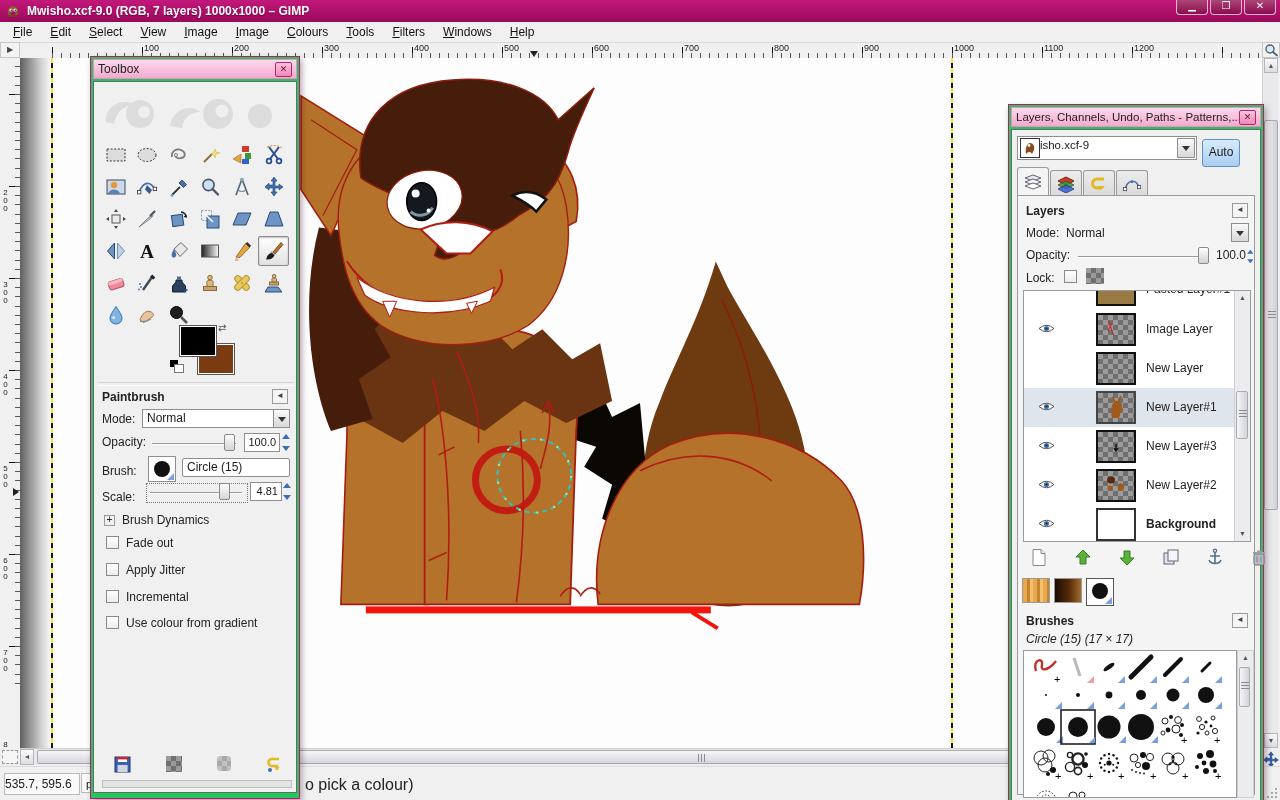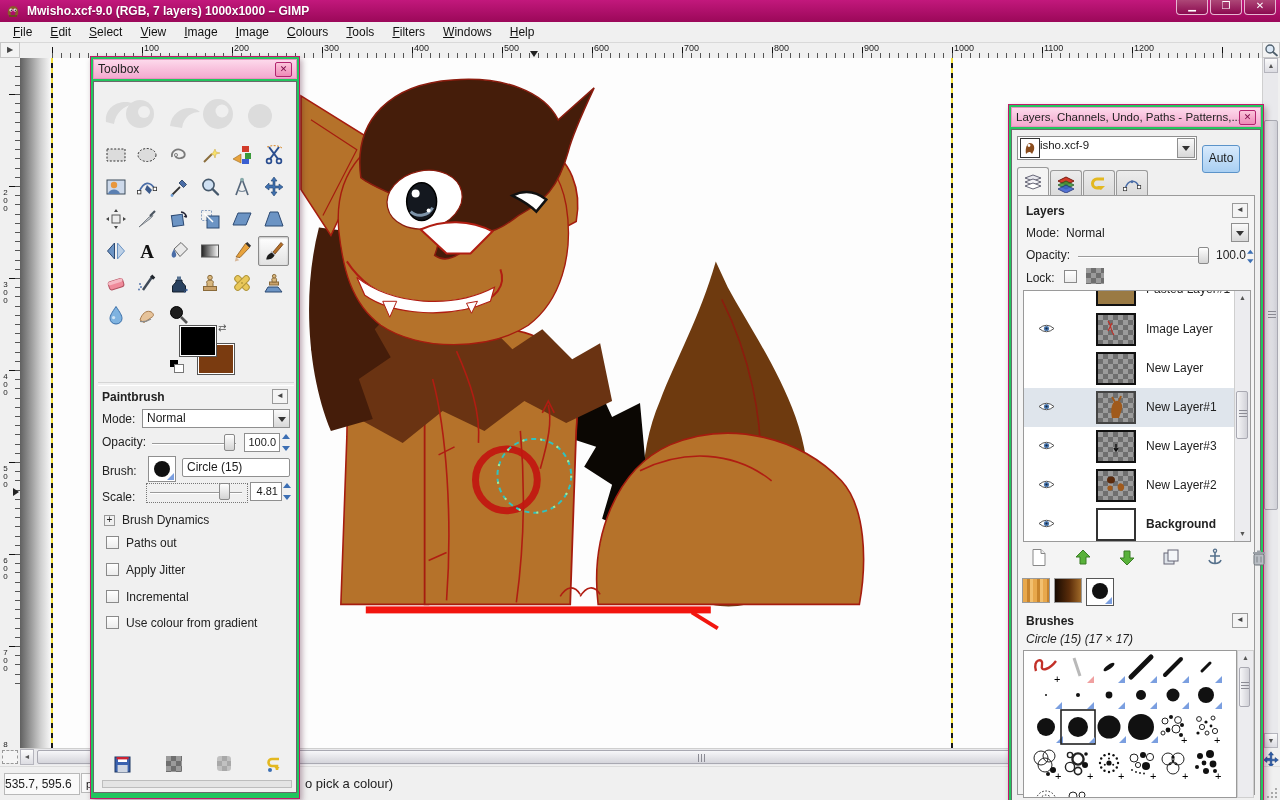--- a/index.html
+++ b/index.html
@@ -45,21 +45,21 @@
   .grip-h{position:absolute;left:3px;width:8px;height:8px;background:repeating-linear-gradient(180deg,#8b8b94 0 1px,transparent 1px 3px);}
   .hscroll{left:20px;top:748px;width:1242px;height:17px;background:#e9e9ec;border-top:1px solid #cfcfcf;box-sizing:border-box;}
   .hthumb{position:absolute;left:17px;top:1px;width:1222px;height:14px;background:linear-gradient(#f7f7f9,#d5d5db);border:1px solid #a9a9b2;border-radius:2px;box-sizing:border-box;}
   .grip-v{position:absolute;top:3px;width:9px;height:8px;background:repeating-linear-gradient(90deg,#8b8b94 0 1px,transparent 1px 3px);}
   .navcross{left:1262px;top:750px;width:18px;height:20px;}
 
   
   .statusbar{left:0;top:766px;width:1280px;height:34px;background:#f0f0f0;border-top:1px solid #dcdcdc;}
   .pos-box{position:absolute;left:4px;top:6px;width:74px;height:20px;background:#fafafa;border:1px solid #b9b9b9;font-size:12px;line-height:20px;}
   .unit-box{position:absolute;left:81px;top:6px;width:28px;height:20px;background:#fafafa;border:1px solid #b9b9b9;font-size:11px;line-height:20px;padding-left:4px;box-sizing:border-box;}
-  .status-msg{position:absolute;left:305px;top:9px;font-size:13px;color:#222;}
+  .status-msg{position:absolute;left:305px;top:9px;font-size:16px;color:#222;}
   .resize-grip{position:absolute;right:2px;bottom:2px;width:12px;height:12px;background:
     radial-gradient(circle at 10px 2px,#aaa 1px,transparent 1.5px),
     radial-gradient(circle at 10px 6px,#aaa 1px,transparent 1.5px),
     radial-gradient(circle at 6px 6px,#aaa 1px,transparent 1.5px),
     radial-gradient(circle at 10px 10px,#aaa 1px,transparent 1.5px),
     radial-gradient(circle at 6px 10px,#aaa 1px,transparent 1.5px),
     radial-gradient(circle at 2px 10px,#aaa 1px,transparent 1.5px);}
 
   
   .pinkwin{border:1px solid #c2186b;background:#22c55e;box-shadow:2px 3px 6px rgba(60,0,35,.35);}
@@ -565,21 +565,21 @@
       <div class="spinbox" style="left:156px;top:400px;width:32px">4.81</div>
       <div class="spin-arrows" style="left:189px;top:400px">
           <div class="up"></div>
           <div class="dn"></div>
         </div>
 
       <div class="optlabel" style="left:10px;top:433px;font-size:10px;border:1px solid #999;width:9px;height:9px;line-height:8px;text-align:center">+</div>
       <div class="optlabel" style="left:28px;top:431px">Brush Dynamics</div>
 
       <div class="chk" style="left:12px;top:454px"></div>
-      <div class="chklabel" style="left:32px;top:454px">Paths out</div>
+      <div class="chklabel" style="left:32px;top:454px">Fade out</div>
       <div class="chk" style="left:12px;top:481px"></div>
       <div class="chklabel" style="left:32px;top:481px">Apply Jitter</div>
       <div class="chk" style="left:12px;top:508px"></div>
       <div class="chklabel" style="left:32px;top:508px">Incremental</div>
       <div class="chk" style="left:12px;top:534px"></div>
       <div class="chklabel" style="left:32px;top:534px">Use colour from gradient</div>
 
       <div class="abs" style="left:20px;top:674px;width:170px;display:flex;justify-content:space-between">
         <svg width="17" height="17">
             <rect x="1" y="1" width="15" height="15" fill="#3a62b0" stroke="#1c3660"></rect>
@@ -608,21 +608,21 @@
 
       <div class="combo" style="left:5px;top:6px;width:180px;height:24px">
         <svg width="20" height="20" style="position:absolute;left:2px;top:1px">
             <rect x="0.5" y="0.5" width="19" height="19" fill="#fff" stroke="#333"></rect>
             <path d="M6,16 C5,10 7,5 10,5 C13,5 15,8 14,12 L12,16 C10,13 8,14 6,16 z" fill="#8a4c1c"></path>
             <circle cx="9" cy="7.5" r="1.4" fill="#fff"></circle>
           </svg>
         <span style="font-size:11.5px">Mwisho.xcf-9</span>
       </div>
       <div class="combo-btn" style="left:165px;top:8px;width:18px;height:20px"><span class="caret" style="margin-top:7px"></span></div>
-      <div class="abs" style="left:190px;top:15px;width:36px;height:26px;background:linear-gradient(#d8eafc,#a9cff2);border:1px solid #5b93c9;border-radius:3px;text-align:center;line-height:25px;font-size:12px"><span>Auto</span></div>
+      <div class="abs" style="left:190px;top:9px;width:36px;height:26px;background:linear-gradient(#d8eafc,#a9cff2);border:1px solid #5b93c9;border-radius:3px;text-align:center;line-height:25px;font-size:12px"><span>Auto</span></div>
 
       <div class="tabrow" style="left:5px;top:40px">
         <div class="ntab active">
             <svg width="20" height="18">
               <g stroke="#667" fill="#e8e8ee">
                 <path d="M2,5 l8,-3 8,3 -8,3 z"></path>
                 <path d="M2,9 l8,-3 8,3 -8,3 z" fill="#f4f4f8"></path>
                 <path d="M2,13 l8,-3 8,3 -8,3 z" fill="#fff"></path>
               </g>
             </svg>

